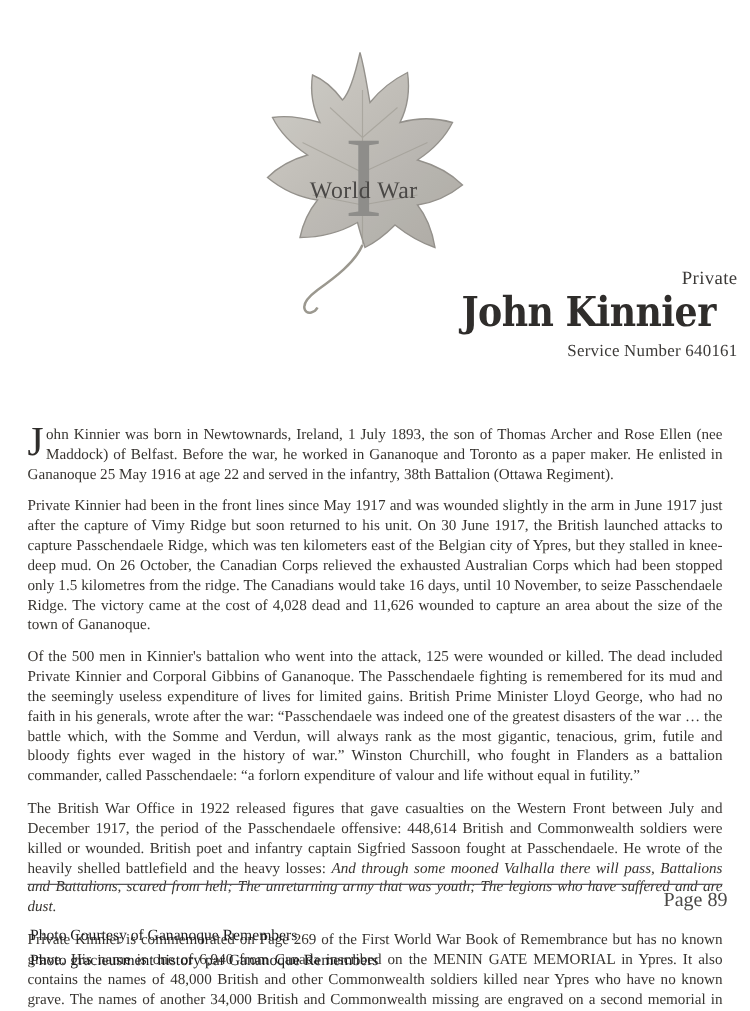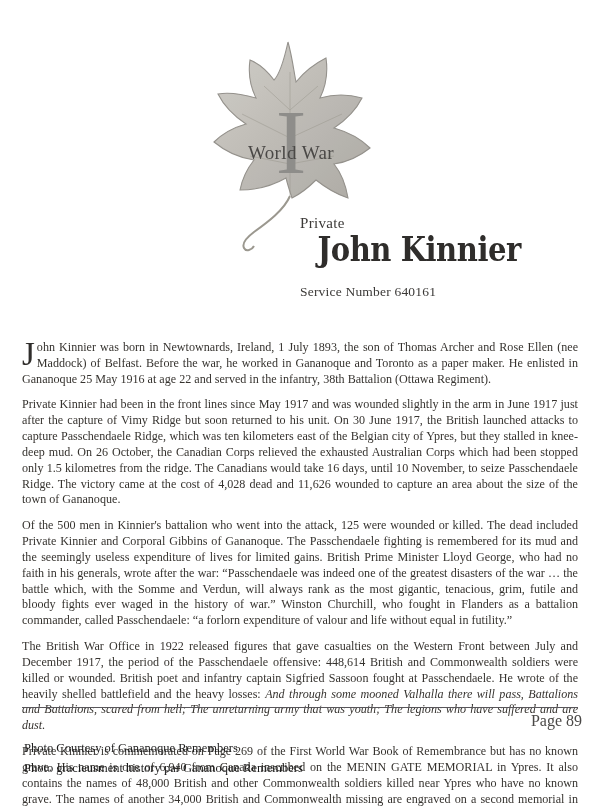--- a/index.html
+++ b/index.html
@@ -56,21 +56,21 @@
     color: #4a4846;
     letter-spacing: 0.4px;
   }
 
   
   .titleblock {
     position: absolute;
     left: 300px;
     top: 215px;
     width: 290px;
-    text-align: left;
+    text-align: right;
   }
   .rank {
     font-size: 15px;
     color: #3b3937;
     letter-spacing: 0.3px;
     margin-bottom: 1px;
   }
   .name {
     font-family: "DejaVu Serif", "Liberation Serif", serif;
     font-weight: bold;
@@ -78,21 +78,21 @@
     line-height: 1.05;
     letter-spacing: -0.5px;
     color: #2f2d2b;
     transform: scaleX(0.88);
     transform-origin: center;
     white-space: nowrap;
   }
   .servicenum {
     font-size: 13.5px;
     color: #3b3937;
-    margin-top: 16px;
+    margin-top: 5px;
     letter-spacing: 0.2px;
   }
   .kia {
     position: absolute;
     left: 300px;
     top: 292px;
     width: 290px;
     text-align: center;
     font-size: 13.5px;
     color: #3b3937;

